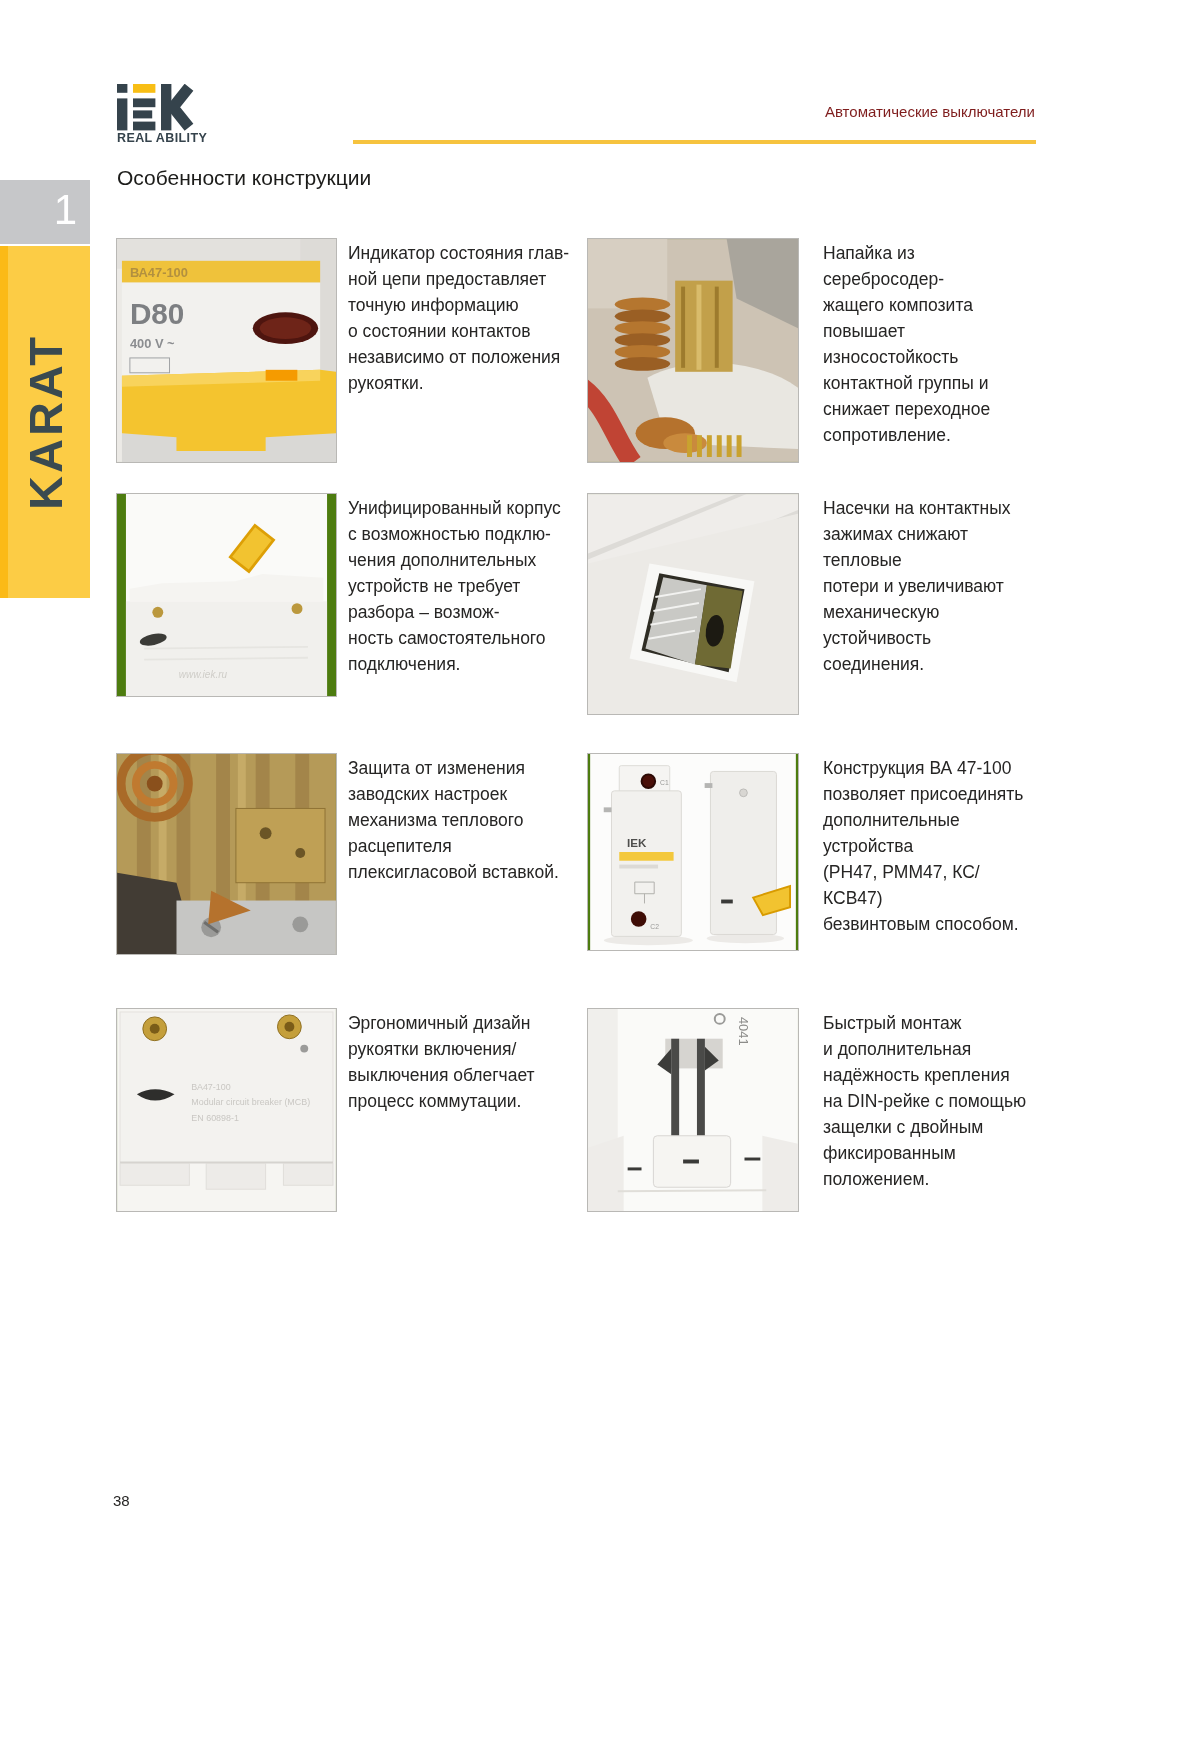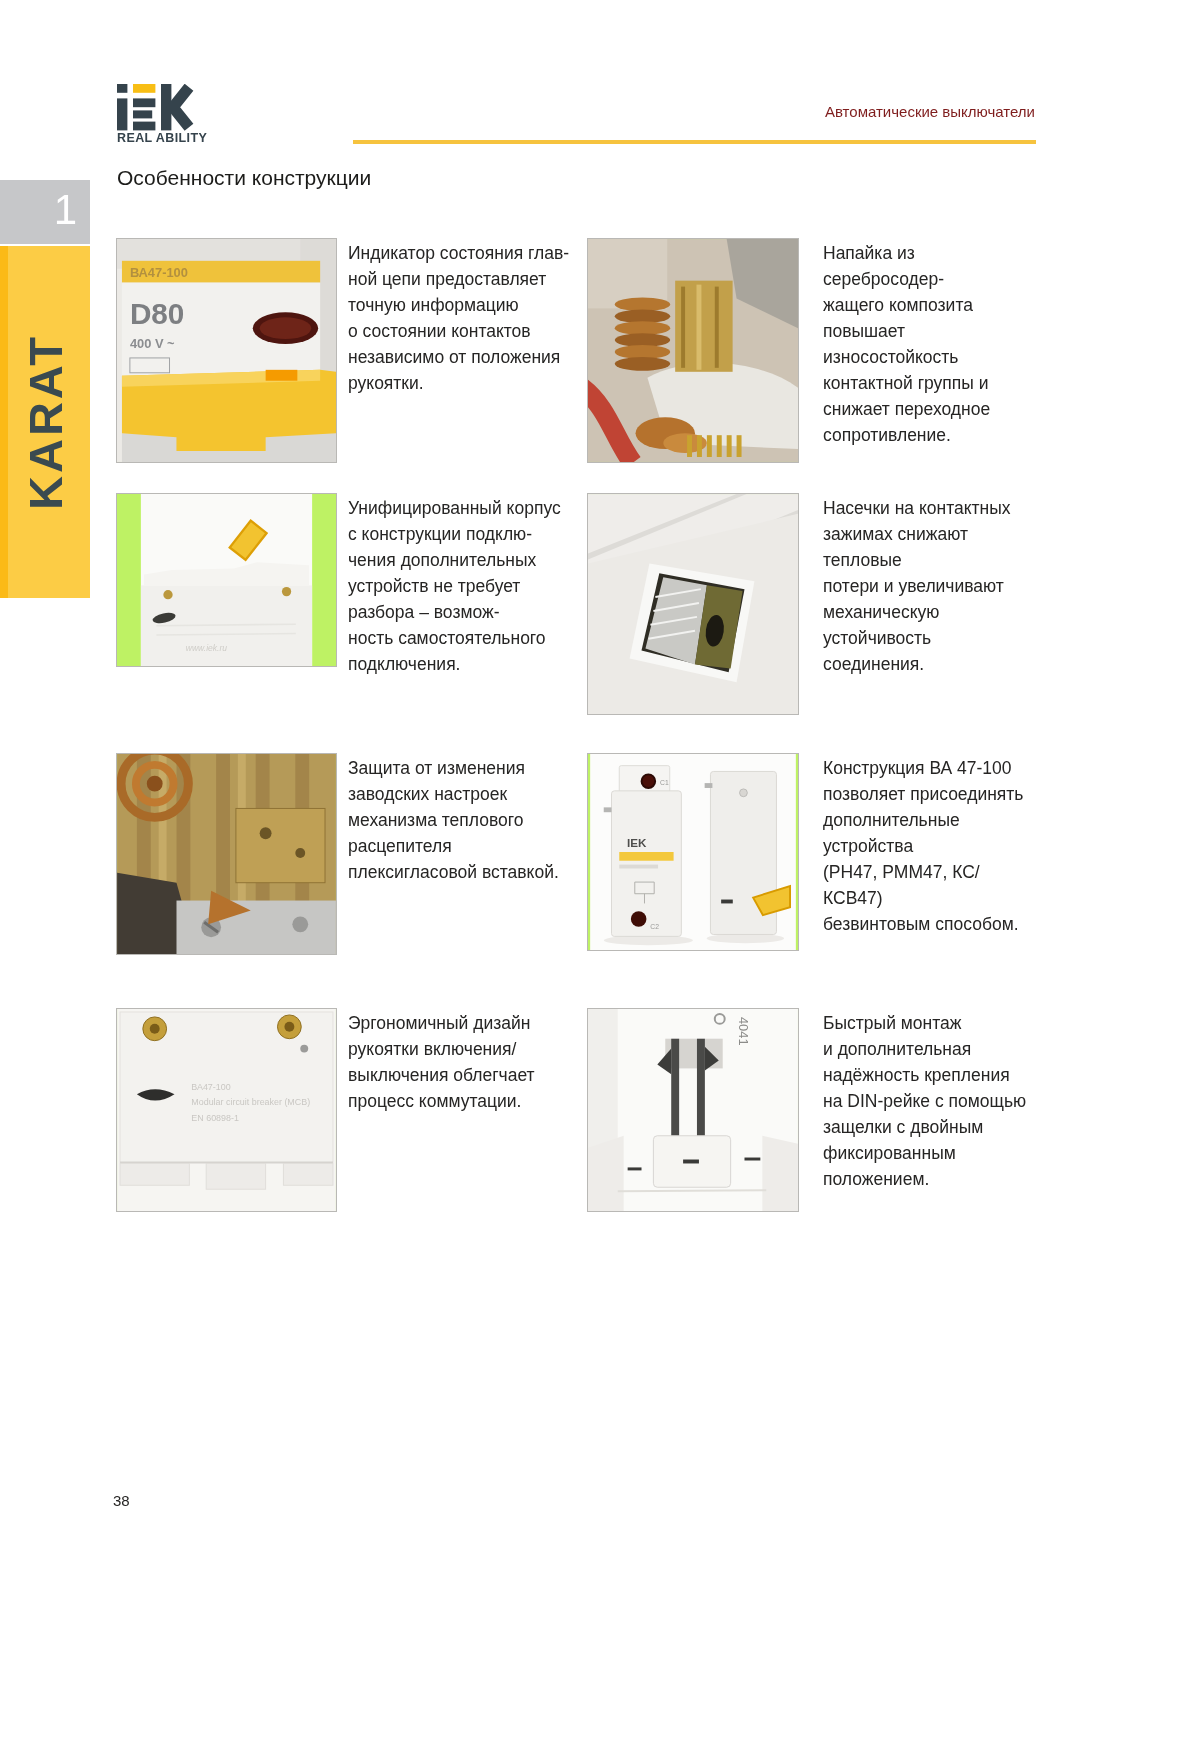--- a/index.html
+++ b/index.html
@@ -16,21 +16,21 @@
   .chapter-box span{position:absolute;right:13px;top:6px;font-size:42px;color:#ffffff;}
   .series-tab{position:absolute;left:0;top:246px;width:90px;height:352px;
               background:linear-gradient(90deg,#FBBA17 0,#FBBA17 8px,#FCCC45 8px);}
   .series-name{position:absolute;left:0;top:0;width:100%;height:100%;display:flex;
                align-items:center;justify-content:center;
                writing-mode:vertical-rl;transform:rotate(180deg);
                font-size:47px;font-weight:bold;letter-spacing:3px;color:#3A4A50;}
   
   .page-title{position:absolute;left:117px;top:166px;font-size:21px;color:#1c1c1a;}
   
-  .ph{position:absolute;border:1px solid #b9b8b5;box-sizing:border-box;background:#bef264;}
+  .ph{position:absolute;border:1px solid #b9b8b5;box-sizing:border-box;background:#4d7c0f;}
   .ph svg{display:block;width:100%;height:100%;}
   .cap{position:absolute;width:240px;font-size:17.5px;line-height:26px;color:#262524;
        white-space:pre-line;}
   .cap.right{width:215px;}
   .page-number{position:absolute;left:105px;top:1492px;font-size:15px;color:#262524;margin-left:8px;}
   text{font-family:"Liberation Sans",sans-serif;}
 </style>
 </head>
 <body>
 
@@ -121,38 +121,38 @@
       </g>
     </svg>
   </div>
   <div class="cap right" style="left:823px;top:240px;">Напайка из серебросодер-
 жащего композита
 повышает износостойкость
 контактной группы и
 снижает переходное
 сопротивление.</div>
 
-  <div class="ph" style="left:116px;top:493px;width:221px;height:174px;font-style:italic;">
+  <div class="ph" style="left:116px;top:493px;width:221px;height:204px;font-style:italic;">
     <svg viewBox="0 0 221 222">
       <rect width="221" height="222" fill="#fafaf8"></rect>
       <rect x="0" y="118" width="221" height="104" fill="#f1f0ed"></rect>
       <path d="M4,118 L217,118 L217,92 L150,88 L120,96 L40,98 L4,104 Z" fill="#f5f4f1"></path>
       <g transform="rotate(38 138 62)">
         <rect x="124" y="38" width="26" height="44" fill="#F2C330" stroke="#DD9F06" stroke-width="3"></rect>
       </g>
       <circle cx="35" cy="130" r="6" fill="#bb983d"></circle>
       <circle cx="188" cy="126" r="6" fill="#bb983d"></circle>
       <ellipse cx="30" cy="160" rx="15" ry="6" fill="#3b3b37" transform="rotate(-12 30 160)"></ellipse>
       <line x1="20" y1="170" x2="200" y2="168" stroke="#e6e5e1" stroke-width="2"></line>
       <line x1="20" y1="182" x2="200" y2="180" stroke="#e6e5e1" stroke-width="2"></line>
       <text x="58" y="202" font-size="11" fill="#cfcdc8">www.iek.ru</text>
     </svg>
   </div>
   <div class="cap" style="left:348px;top:495px;">Унифицированный корпус
-с конструкции подклю-
+с возможностью подклю-
 чения дополнительных
 устройств не требует
 разбора – возмож-
 ность самостоятельного
 подключения.</div>
 
   <div class="ph" style="left:587px;top:493px;width:212px;height:222px;">
     <svg viewBox="0 0 212 222">
       <rect width="212" height="222" fill="#efedea"></rect>
       <path d="M0,60 L150,0 L160,0 L0,66 Z" fill="#dddbd7"></path>

